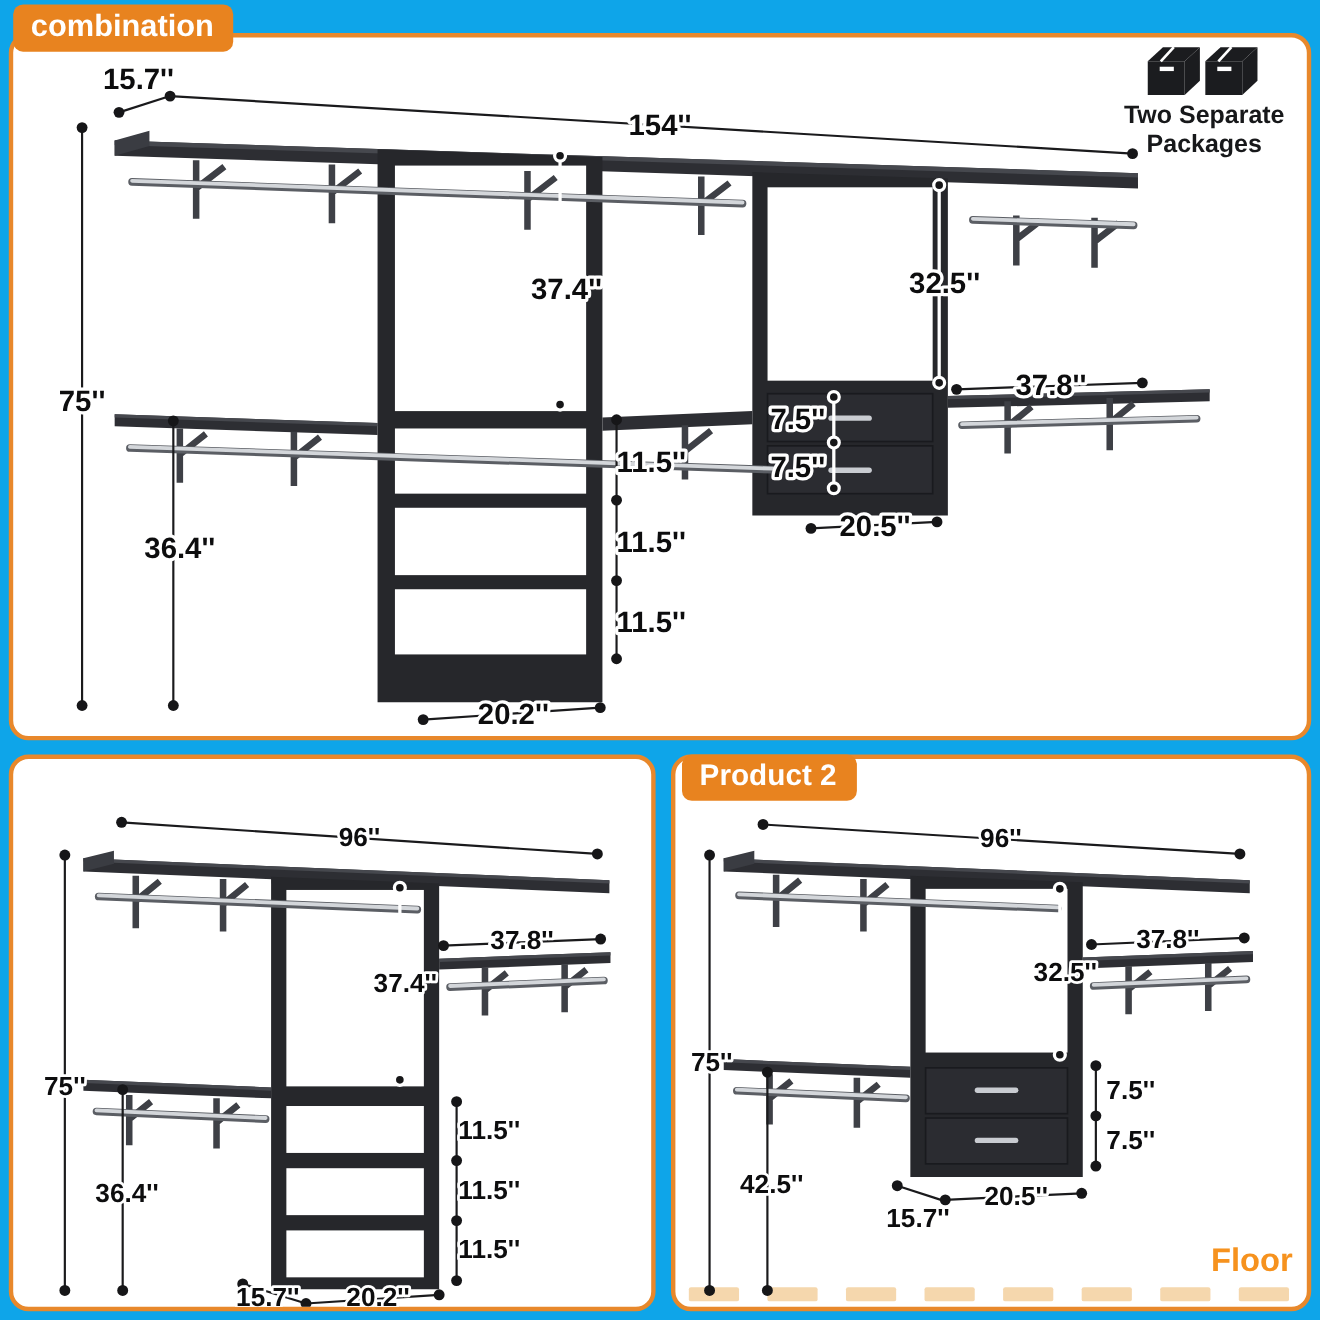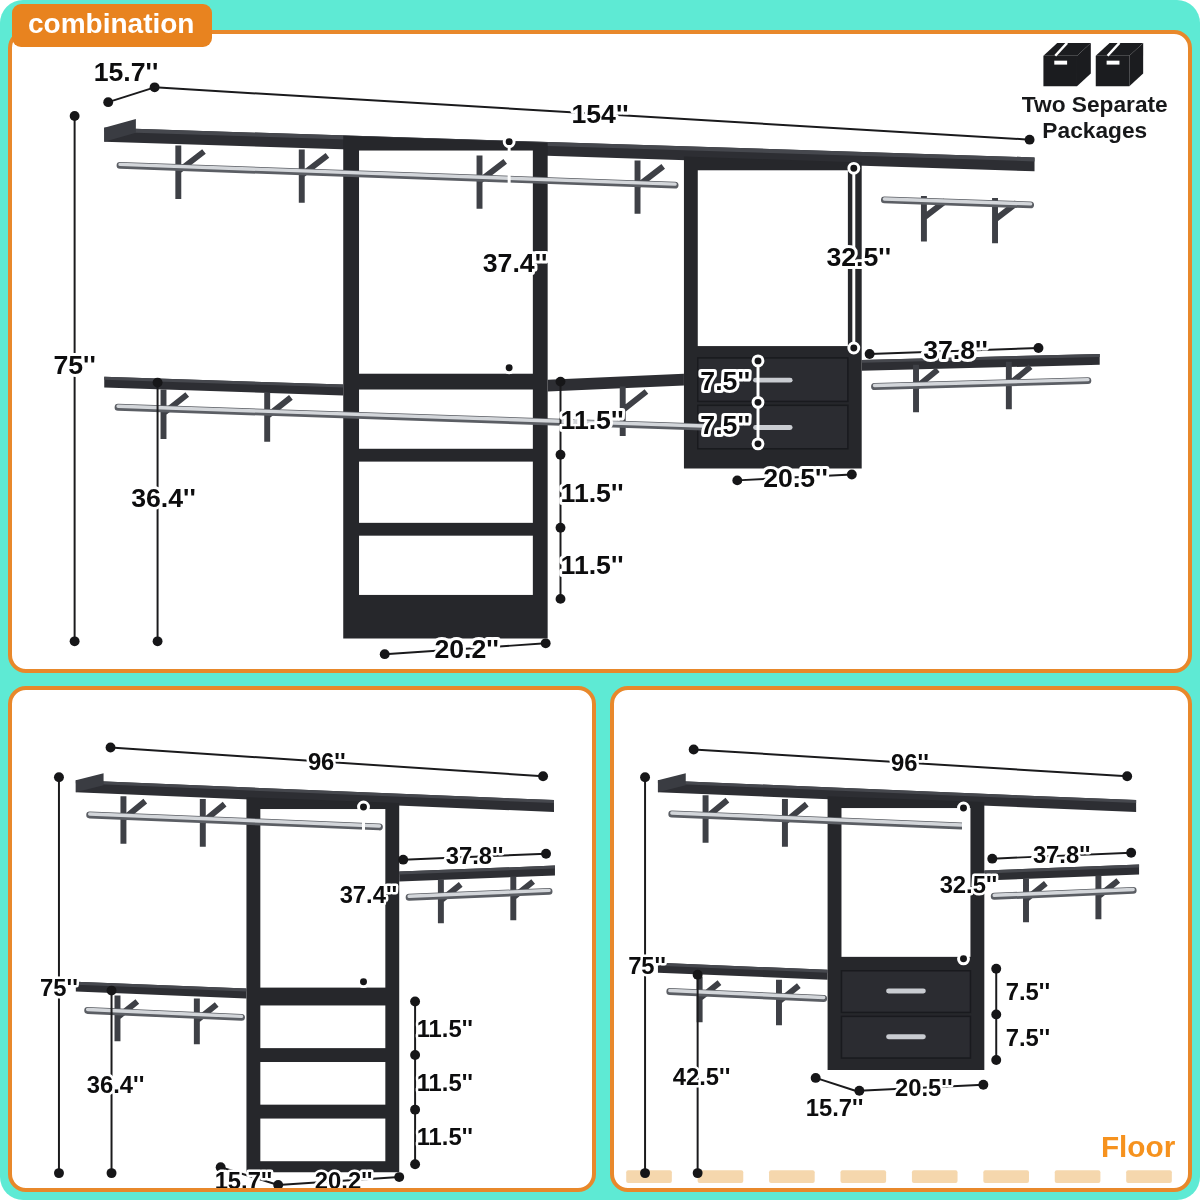--- a/index.html
+++ b/index.html
@@ -1,17 +1,17 @@
 <!DOCTYPE html>
 <html><head>
 <meta charset="utf-8">
 <style>
   html,body{margin:0;padding:0;background:#ffffff;}
-  .page{position:relative;width:1200px;height:1200px;background:#5eead4;overflow:hidden;
-        font-family:"Liberation Sans",sans-serif;border-radius:23px;}
+  .page{position:relative;width:1200px;height:1200px;background:#0ea5e9;overflow:hidden;
+        font-family:"Liberation Sans",sans-serif;}
   .panel{position:absolute;background:#ffffff;border:4px solid #E8882B;border-radius:18px;box-sizing:border-box;}
   #panel-combination{left:8px;top:30px;width:1184px;height:643px;}
   #panel-product1{left:8px;top:686px;width:588px;height:506px;}
   #panel-product2{left:610px;top:686px;width:582px;height:506px;}
   .chip{position:absolute;z-index:3;background:#E8831F;color:#ffffff;font-weight:700;
         border-radius:9px;padding:5px 18px 7px 16px;font-size:28px;line-height:1.1;}
   #chip-combination{left:12px;top:4px;}
   #chip-product1{left:18px;top:686px;font-size:27px;}
   #chip-product2{left:620px;top:686px;font-size:27px;}
   .panel svg{position:absolute;left:0;top:0;width:100%;height:100%;}
@@ -299,20 +299,21 @@
       </g>
       <g>
         <line class="dl" x1="268" y1="499" x2="390" y2="491"></line>
         <circle class="dot" cx="268" cy="499" r="5"></circle>
           <circle class="dot" cx="390" cy="491" r="5"></circle>
         <text class="dim dim2" x="334" y="494">20.2''</text>
       </g>
     </svg>
   </div>
 
+  <div class="chip" id="chip-product2">Product 2</div>
 
   <div class="panel" id="panel-product2">
     <svg viewBox="0 0 578 502">
 
       <g>
         <rect x="12" y="484" width="46" height="13" rx="2" fill="#F5D7AD"></rect>
         <rect x="84" y="484" width="46" height="13" rx="2" fill="#F5D7AD"></rect>
         <rect x="156" y="484" width="46" height="13" rx="2" fill="#F5D7AD"></rect>
         <rect x="228" y="484" width="46" height="13" rx="2" fill="#F5D7AD"></rect>
         <rect x="300" y="484" width="46" height="13" rx="2" fill="#F5D7AD"></rect>

